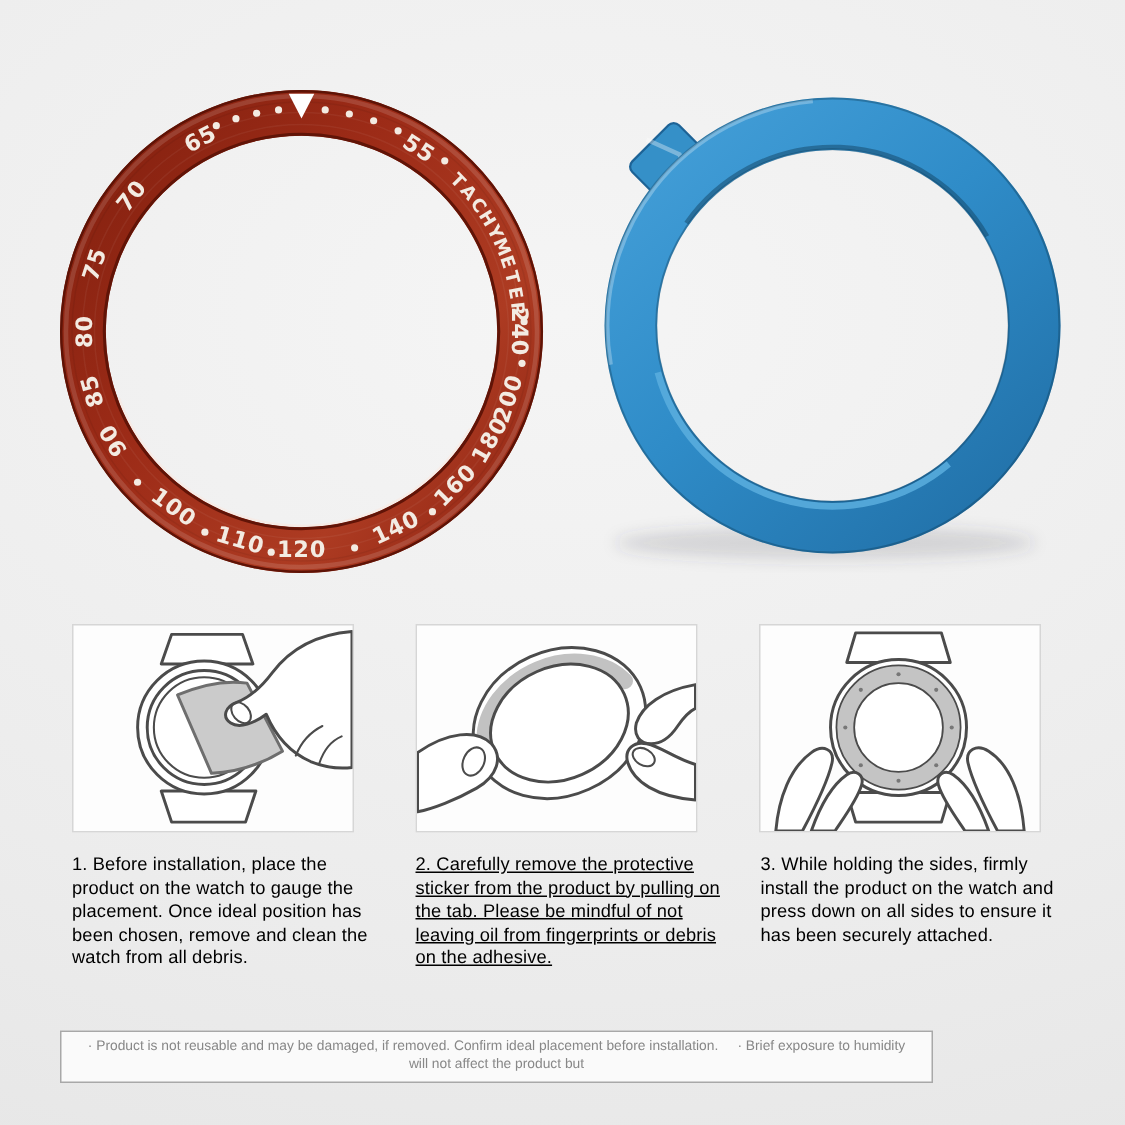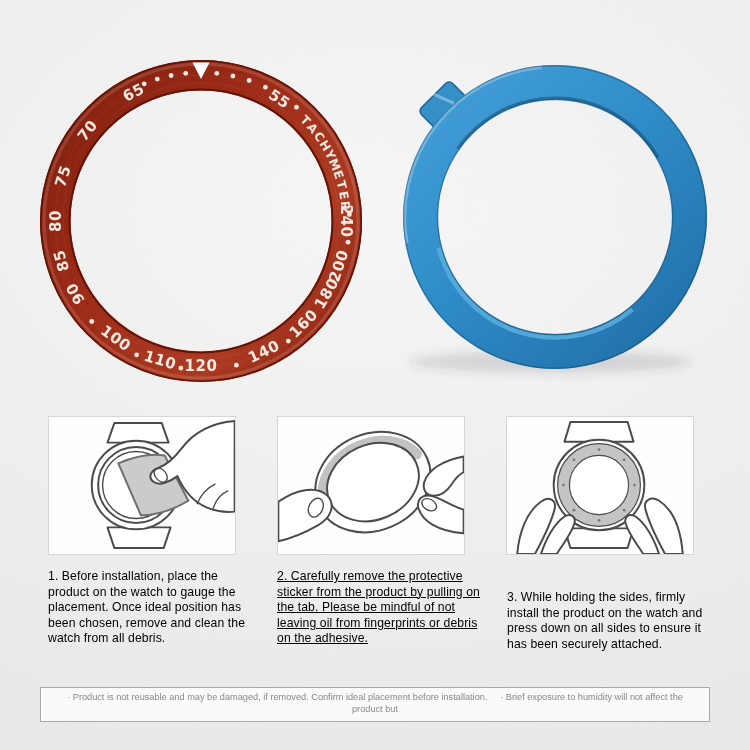--- a/index.html
+++ b/index.html
@@ -15,25 +15,25 @@
   .blue-ring-wrap{left:390px;top:52px;width:330px;height:330px;}
   .bz-num{font:700 15px "DejaVu Sans",sans-serif;fill:#f3ebe2;text-anchor:middle;dominant-baseline:central;letter-spacing:.5px;}
   .bz-brand{font:700 12px "DejaVu Sans",sans-serif;fill:#f3ebe2;text-anchor:middle;dominant-baseline:central;}
   .bz-dot{fill:#f3ebe2;}
 
   
   .panel{margin:0;box-sizing:border-box;width:188px;height:139px;background:#fdfdfd;border:1px solid #d6d6d6;top:416px;}
   .panel svg{display:block;width:100%;height:100%;}
   .p1{left:48px;} .p2{left:277px;} .p3{left:506px;}
   .step-text{top:569px;width:208px;margin:0;font-size:12.2px;line-height:15.6px;color:#000000;letter-spacing:.1px;}
-  .t1{left:48px;} .t2{left:277px;text-decoration:underline;} .t3{left:507px;margin-top:21px;}
+  .t1{left:48px;} .t2{left:277px;text-decoration:underline;} .t3{left:507px;}
 
   
   .disclaimer-box{
-    left:40px;top:687px;width:670px;box-sizing:border-box;
+    left:40px;top:687px;width:582px;box-sizing:border-box;
     border:1px solid #a8a8a8;background:#fafafa;
     padding:4px 10px 5px 10px;text-align:center;
     font-size:9.2px;line-height:11.8px;color:#878787;
   }
   .ill{stroke:#4b4b4b;stroke-width:2;fill:none;stroke-linejoin:round;stroke-linecap:round;}
 </style>
 </head>
 <body>
 
 <div class="abs red-bezel-wrap">

